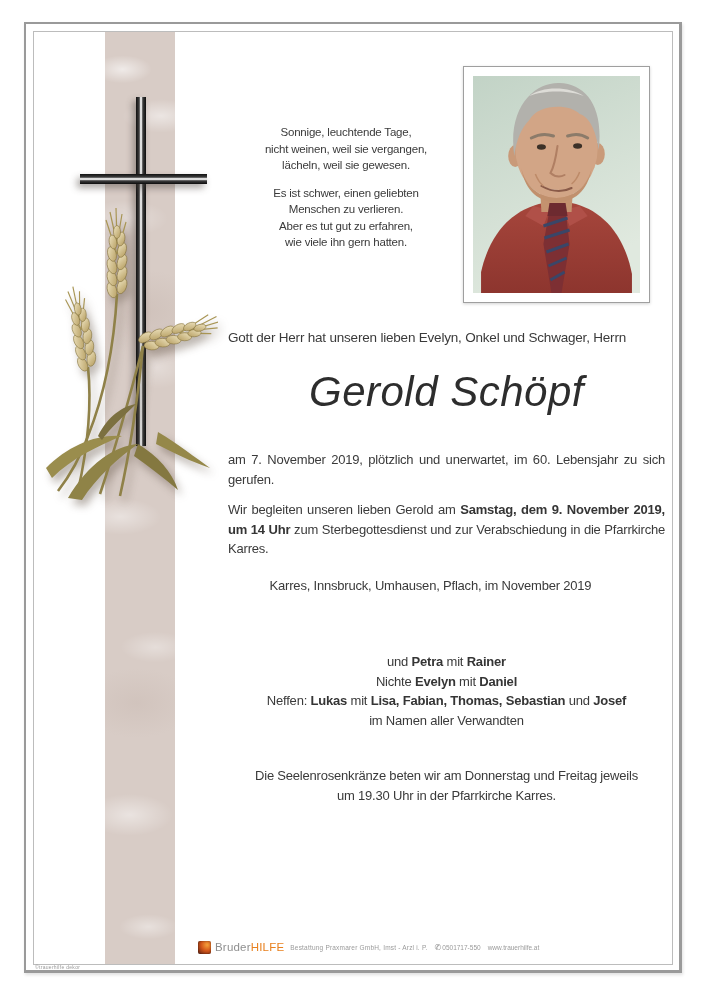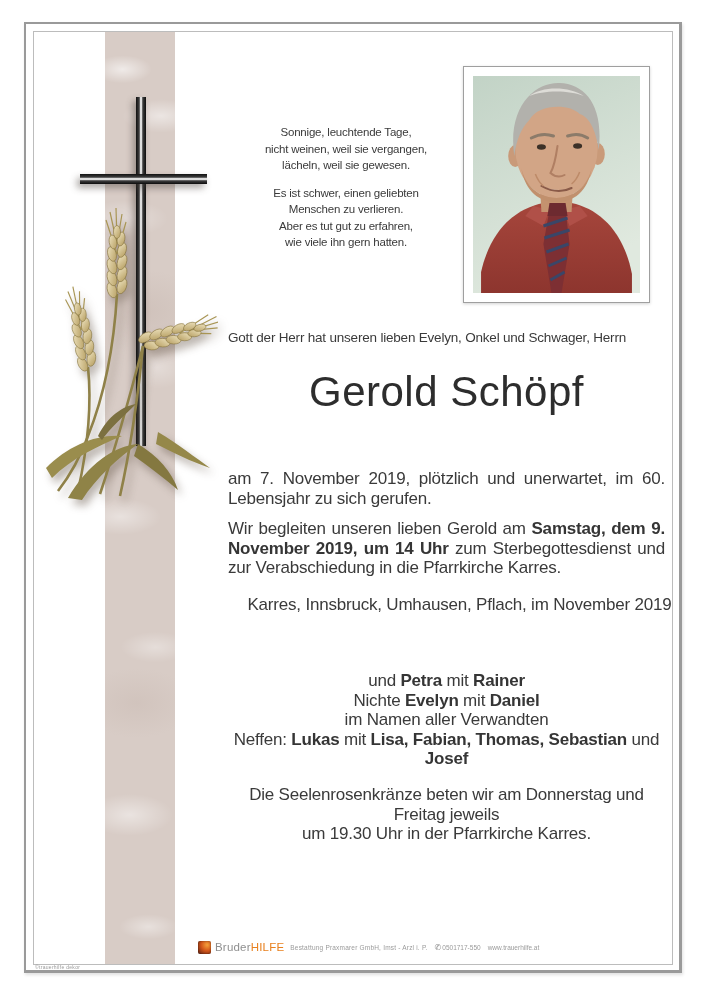--- a/index.html
+++ b/index.html
@@ -48,26 +48,26 @@
            border:1px solid #9f9f9f; background:#fff; padding:9px;
            box-shadow:0 1px 3px rgba(0,0,0,.18); }
   .photo svg { display:block; width:100%; height:100%; }
 
   
   .txt { position:absolute; color:#3a3a3a; letter-spacing:-0.2px; }
   .poem   { left:226px; top:124px; width:240px; text-align:center; font-size:11.5px; line-height:16.5px; }
   .poem p + p { margin-top:11px; }
   .intro  { left:228px; top:330px; width:440px; font-size:13.5px; white-space:nowrap; }
   .name   { left:228px; top:368px; width:437px; text-align:center;
-            font-size:42px; color:#2d2d2d; letter-spacing:0.5px; }
-  .body-t { font-size:17px; line-height:19.5px;margin-top:19px; }
+            font-style:italic; font-size:42px; color:#2d2d2d; letter-spacing:0.5px; }
+  .body-t { font-size:13px; line-height:19.5px; }
   .death  { left:228px; top:450px; width:437px; text-align:justify; }
   .funeral{ left:228px; top:500px; width:437px; text-align:justify; }
   .funeral b, .family b { font-weight:700; color:#353535; }
-  .places { left:241px; top:576px; width:437px; text-align:center; }
+  .places { left:212px; top:576px; width:437px; text-align:center; }
   .memory { left:228px; top:621px; width:437px; text-align:center; }
   .family { left:228px; top:652px; width:437px; text-align:center; }
   .rosary { left:228px; top:766px; width:437px; text-align:center; }
 
   
   .footer { position:absolute; left:198px; top:939px; height:16px;
             display:flex; align-items:center; }
   .logo-icon { width:13px; height:13px; border-radius:2px; margin-right:4px;
                background:radial-gradient(circle at 70% 30%, #f5a13c 0%, #d4581b 45%, #5a1d10 100%);
                box-shadow:inset 0 0 2px rgba(0,0,0,.5); }
@@ -199,22 +199,22 @@
   <div class="txt body-t death">am 7. November 2019, plötzlich und unerwartet, im 60. Lebensjahr zu sich gerufen.</div>
 
   <div class="txt body-t funeral"><span>Wir begleiten unseren lieben Gerold am </span><b>Samstag, dem 9. November 2019, um 14 Uhr</b><span> zum Sterbegottesdienst und zur Verabschiedung in die Pfarrkirche Karres.</span></div>
 
   <div class="txt body-t places">Karres, Innsbruck, Umhausen, Pflach, im November 2019</div>
 
 
   <div class="txt body-t family">
     <div><span>und </span><b>Petra</b><span> mit </span><b>Rainer</b></div>
     <div><span>Nichte </span><b>Evelyn</b><span> mit </span><b>Daniel</b></div>
+    <div><span>Neffen: </span><b>Lukas</b><span> mit </span><b>Lisa, Fabian, Thomas, Sebastian</b><span> und </span><b>Josef</b></div>
     <div><span>im Namen aller Verwandten</span></div>
-    <div><span>Neffen: </span><b>Lukas</b><span> mit </span><b>Lisa, Fabian, Thomas, Sebastian</b><span> und </span><b>Josef</b></div>
   </div>
 
   <div class="txt body-t rosary">Die Seelenrosenkränze beten wir am Donnerstag und Freitag jeweils<br>um 19.30 Uhr in der Pfarrkirche Karres.</div>
 
   <div class="footer">
     <span class="logo-icon"></span>
     <span class="logo-text"><span class="lt1">Bruder</span><span class="lt2">HILFE</span></span>
     <span class="company">Bestattung Praxmarer GmbH, Imst - Arzl i. P.</span>
     <span class="phone"><span class="phone-glyph">✆</span><span>0501717-550</span></span>
     <span class="website">www.trauerhilfe.at</span>

